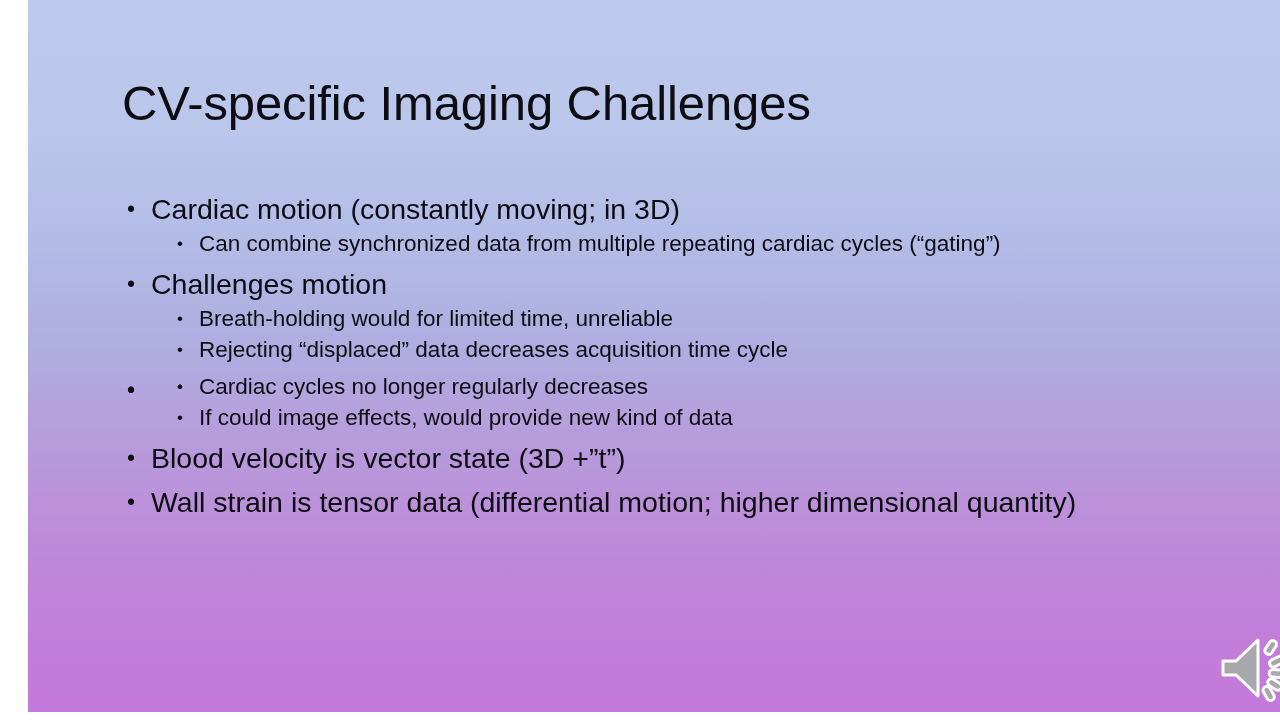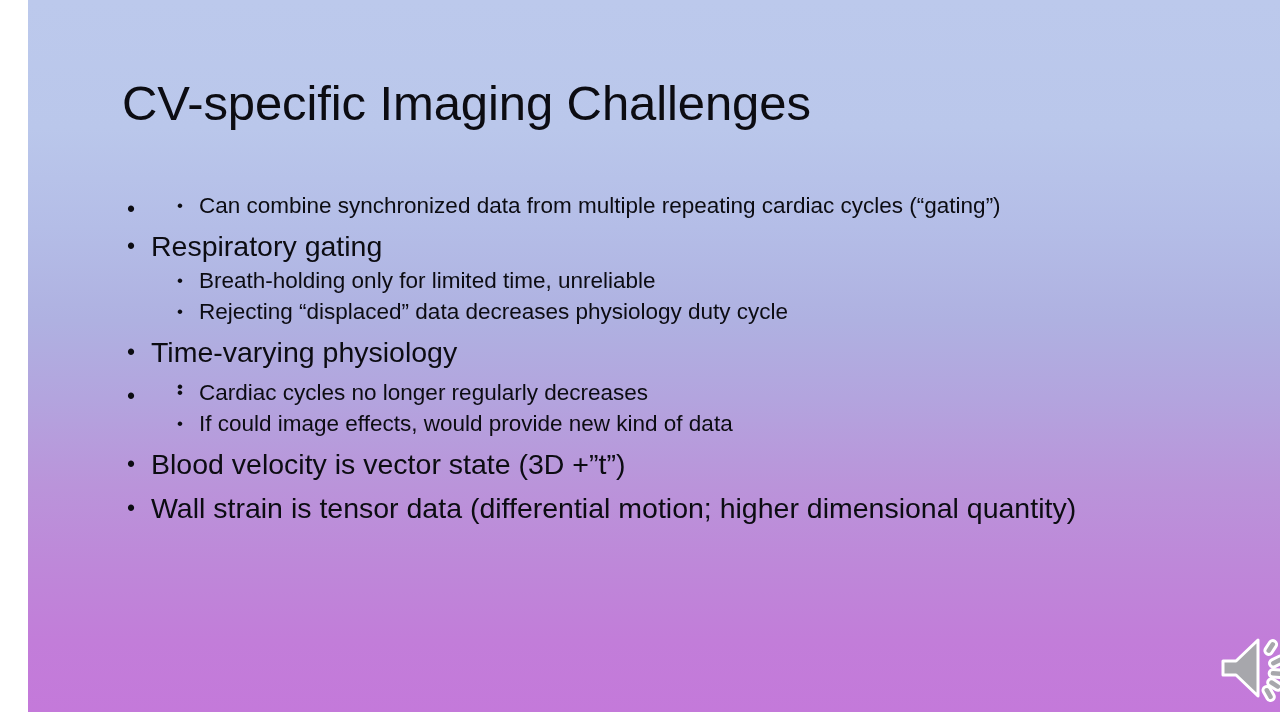--- a/index.html
+++ b/index.html
@@ -120,46 +120,46 @@
 
 <div id="slide">
 
   <div id="slide-title">CV-specific Imaging Challenges</div>
 
   <div id="body-list">
 
     <div class="group">
       <div class="bullet lvl1">
         <span class="marker">•</span>
+        <span>Cardiac motion (constantly moving; in 3D)</span>
       </div>
       <div class="bullet lvl2">
         <span class="marker">•</span>
         <span>Can combine synchronized  data from multiple repeating cardiac cycles (“gating”)</span>
       </div>
     </div>
 
     <div class="group">
       <div class="bullet lvl1">
         <span class="marker">•</span>
-        <span>Respiratory gating</span>
-      </div>
-      <div class="bullet lvl2">
-        <span class="marker">•</span>
-        <span>Breath-holding only for limited time, unreliable</span>
-      </div>
-      <div class="bullet lvl2">
-        <span class="marker">•</span>
-        <span>Rejecting “displaced” data decreases physiology duty cycle</span>
-      </div>
-    </div>
-
-    <div class="group">
-      <div class="bullet lvl1">
-        <span class="marker">•</span>
-        <span>Time-varying physiology</span>
+        <span>Challenges motion</span>
+      </div>
+      <div class="bullet lvl2">
+        <span class="marker">•</span>
+        <span>Breath-holding would for limited time, unreliable</span>
+      </div>
+      <div class="bullet lvl2">
+        <span class="marker">•</span>
+        <span>Rejecting “displaced” data decreases acquisition time cycle</span>
+      </div>
+    </div>
+
+    <div class="group">
+      <div class="bullet lvl1">
+        <span class="marker">•</span>
       </div>
       <div class="bullet lvl2">
         <span class="marker">•</span>
       </div>
     </div>
 
     <div class="group">
       <div class="bullet lvl1">
         <span class="marker">•</span>
       </div>

